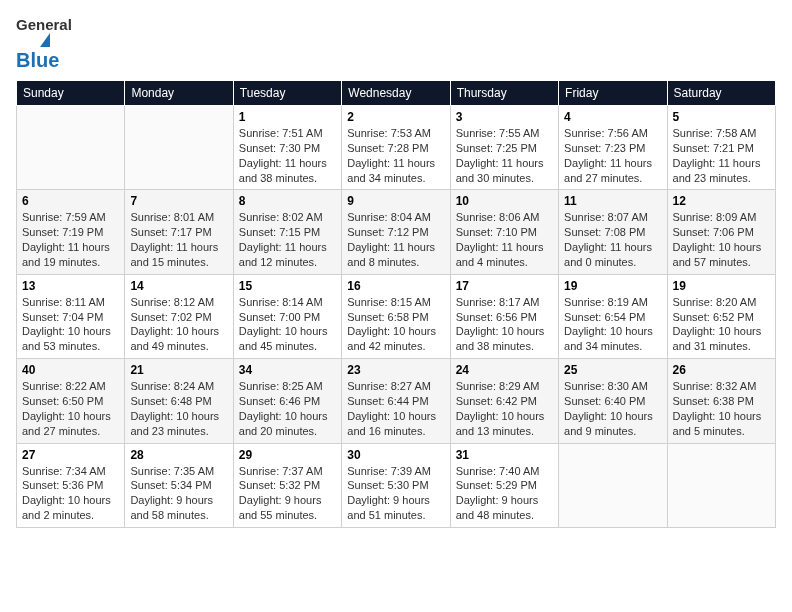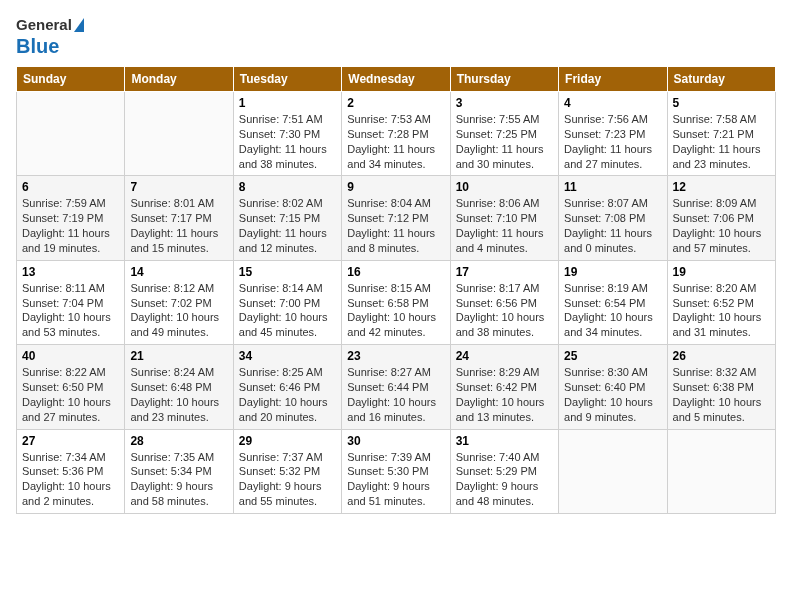--- a/index.html
+++ b/index.html
@@ -32,26 +32,26 @@
     .location {
       font-size: 16px;
       color: #555;
     }
     .calendar {
       width: 100%;
       border-collapse: collapse;
       font-size: 11px;
     }
     .calendar th {
-      background-color: #a16207;
+      background-color: #0f172a;
       color: #fff;
       text-align: left;
       padding: 5px 6px;
       font-size: 12px;
-      font-weight: bold;
+      font-weight: normal;
       border: 1px solid #fff;
     }
     .calendar td {
       border: 1px solid #d0d0d0;
       vertical-align: top;
       padding: 4px 5px;
       width: 108px;
       min-height: 72px;
       height: 80px;
       background: #fff;
@@ -84,21 +84,21 @@
       border-bottom: 14px solid #1a6fb5;
       margin-left: 2px;
       vertical-align: middle;
     }
   </style>
 </head>
 <body>
 
 <div class="header">
   <div class="logo">
-    <div style="display:flex;align-items:center;margin-bottom:2px;">
+    <div style="display:flex;align-items:center;margin-bottom:2px;flex-direction:column;">
       <span class="logo-line1" style="font-size:15px;font-weight:bold;color:#333;">General</span>
       <span class="logo-triangle"></span>
     </div>
     <span class="logo-line2 logo-blue" style="font-size:20px;font-weight:bold;">Blue</span>
   </div>
   <div class="title-block">
     <div class="month-title"></div>
     <div class="location"></div>
   </div>
 </div>

